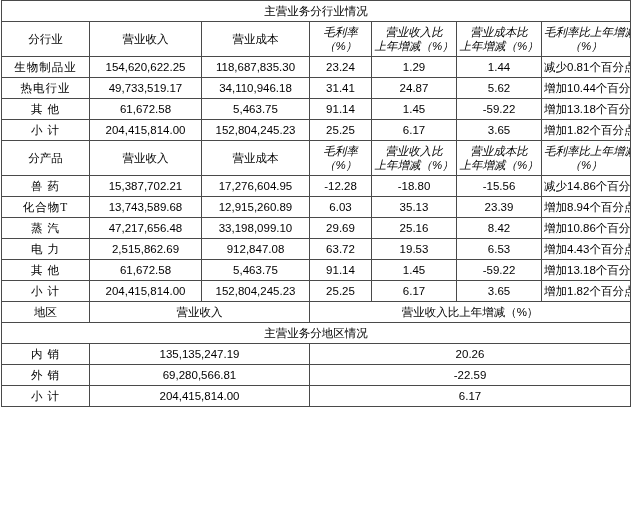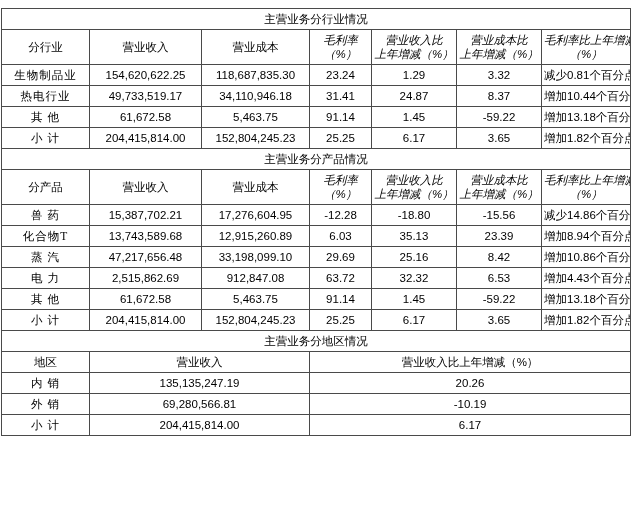--- a/index.html
+++ b/index.html
@@ -15,21 +15,21 @@
   #page {
     width: 631px;
     height: 525px;
     position: relative;
     overflow: hidden;
     box-sizing: border-box;
   }
   table.fin {
     border-collapse: collapse;
     width: 629px;
-    margin: 8px 1px;
+    margin: 0 1px;
     table-layout: fixed;
     padding-left: 26px;
   }
   table.fin td {
     border: 1px solid #4a4a4a;
     padding: 3px 2px;
     text-align: center;
     vertical-align: middle;
     font-size: 11.5px;
     line-height: 14px;
@@ -103,30 +103,30 @@
           <span class="two-line">毛利率比上年增减</span>
           <span class="two-line">（%）</span>
         </td>
       </tr>
       <tr>
         <td class="label">生物制品业</td>
         <td>154,620,622.25</td>
         <td>118,687,835.30</td>
         <td>23.24</td>
         <td>1.29</td>
-        <td>3.32</td>
+        <td>1.44</td>
         <td>减少0.81个百分点</td>
       </tr>
       <tr>
         <td class="label">热电行业</td>
         <td>49,733,519.17</td>
         <td>34,110,946.18</td>
         <td>31.41</td>
         <td>24.87</td>
-        <td>8.37</td>
+        <td>5.62</td>
         <td>增加10.44个百分点</td>
       </tr>
       <tr>
         <td class="label">其  他</td>
         <td>61,672.58</td>
         <td>5,463.75</td>
         <td>91.14</td>
         <td>1.45</td>
         <td>-59.22</td>
         <td>增加13.18个百分点</td>
@@ -135,23 +135,20 @@
         <td class="label">小  计</td>
         <td>204,415,814.00</td>
         <td>152,804,245.23</td>
         <td>25.25</td>
         <td>6.17</td>
         <td>3.65</td>
         <td>增加1.82个百分点</td>
       </tr>
 
       <tr>
-        <td class="section-center" colspan="7">主营业务分产品情况</td>
-      </tr>
-      <tr>
         <td class="hdr">分产品</td>
         <td class="hdr">营业收入</td>
         <td class="hdr">营业成本</td>
         <td class="hdr">
           <span class="two-line">毛利率</span>
           <span class="two-line">（%）</span>
         </td>
         <td class="hdr">
           <span class="two-line">营业收入比</span>
           <span class="two-line">上年增减（%）</span>
@@ -190,21 +187,21 @@
         <td>29.69</td>
         <td>25.16</td>
         <td>8.42</td>
         <td>增加10.86个百分点</td>
       </tr>
       <tr>
         <td class="label">电  力</td>
         <td>2,515,862.69</td>
         <td>912,847.08</td>
         <td>63.72</td>
-        <td>32.32</td>
+        <td>19.53</td>
         <td>6.53</td>
         <td>增加4.43个百分点</td>
       </tr>
       <tr>
         <td class="label">其  他</td>
         <td>61,672.58</td>
         <td>5,463.75</td>
         <td>91.14</td>
         <td>1.45</td>
         <td>-59.22</td>
@@ -214,36 +211,36 @@
         <td class="label">小  计</td>
         <td>204,415,814.00</td>
         <td>152,804,245.23</td>
         <td>25.25</td>
         <td>6.17</td>
         <td>3.65</td>
         <td>增加1.82个百分点</td>
       </tr>
 
       <tr>
-        <td class="section-center" colspan="7">主营业务分地区情况</td>
-      </tr>
-      <tr>
         <td class="hdr">地区</td>
         <td class="hdr" colspan="2">营业收入</td>
         <td class="hdr" colspan="4">营业收入比上年增减（%）</td>
       </tr>
       <tr>
+        <td class="section-center" colspan="7">主营业务分地区情况</td>
+      </tr>
+      <tr>
         <td class="label">内  销</td>
         <td colspan="2">135,135,247.19</td>
         <td colspan="4">20.26</td>
       </tr>
       <tr>
         <td class="label">外  销</td>
         <td colspan="2">69,280,566.81</td>
-        <td colspan="4">-10.19</td>
+        <td colspan="4">-22.59</td>
       </tr>
       <tr>
         <td class="label">小  计</td>
         <td colspan="2">204,415,814.00</td>
         <td colspan="4">6.17</td>
       </tr>
     </tbody>
   </table>
 
 </div>

